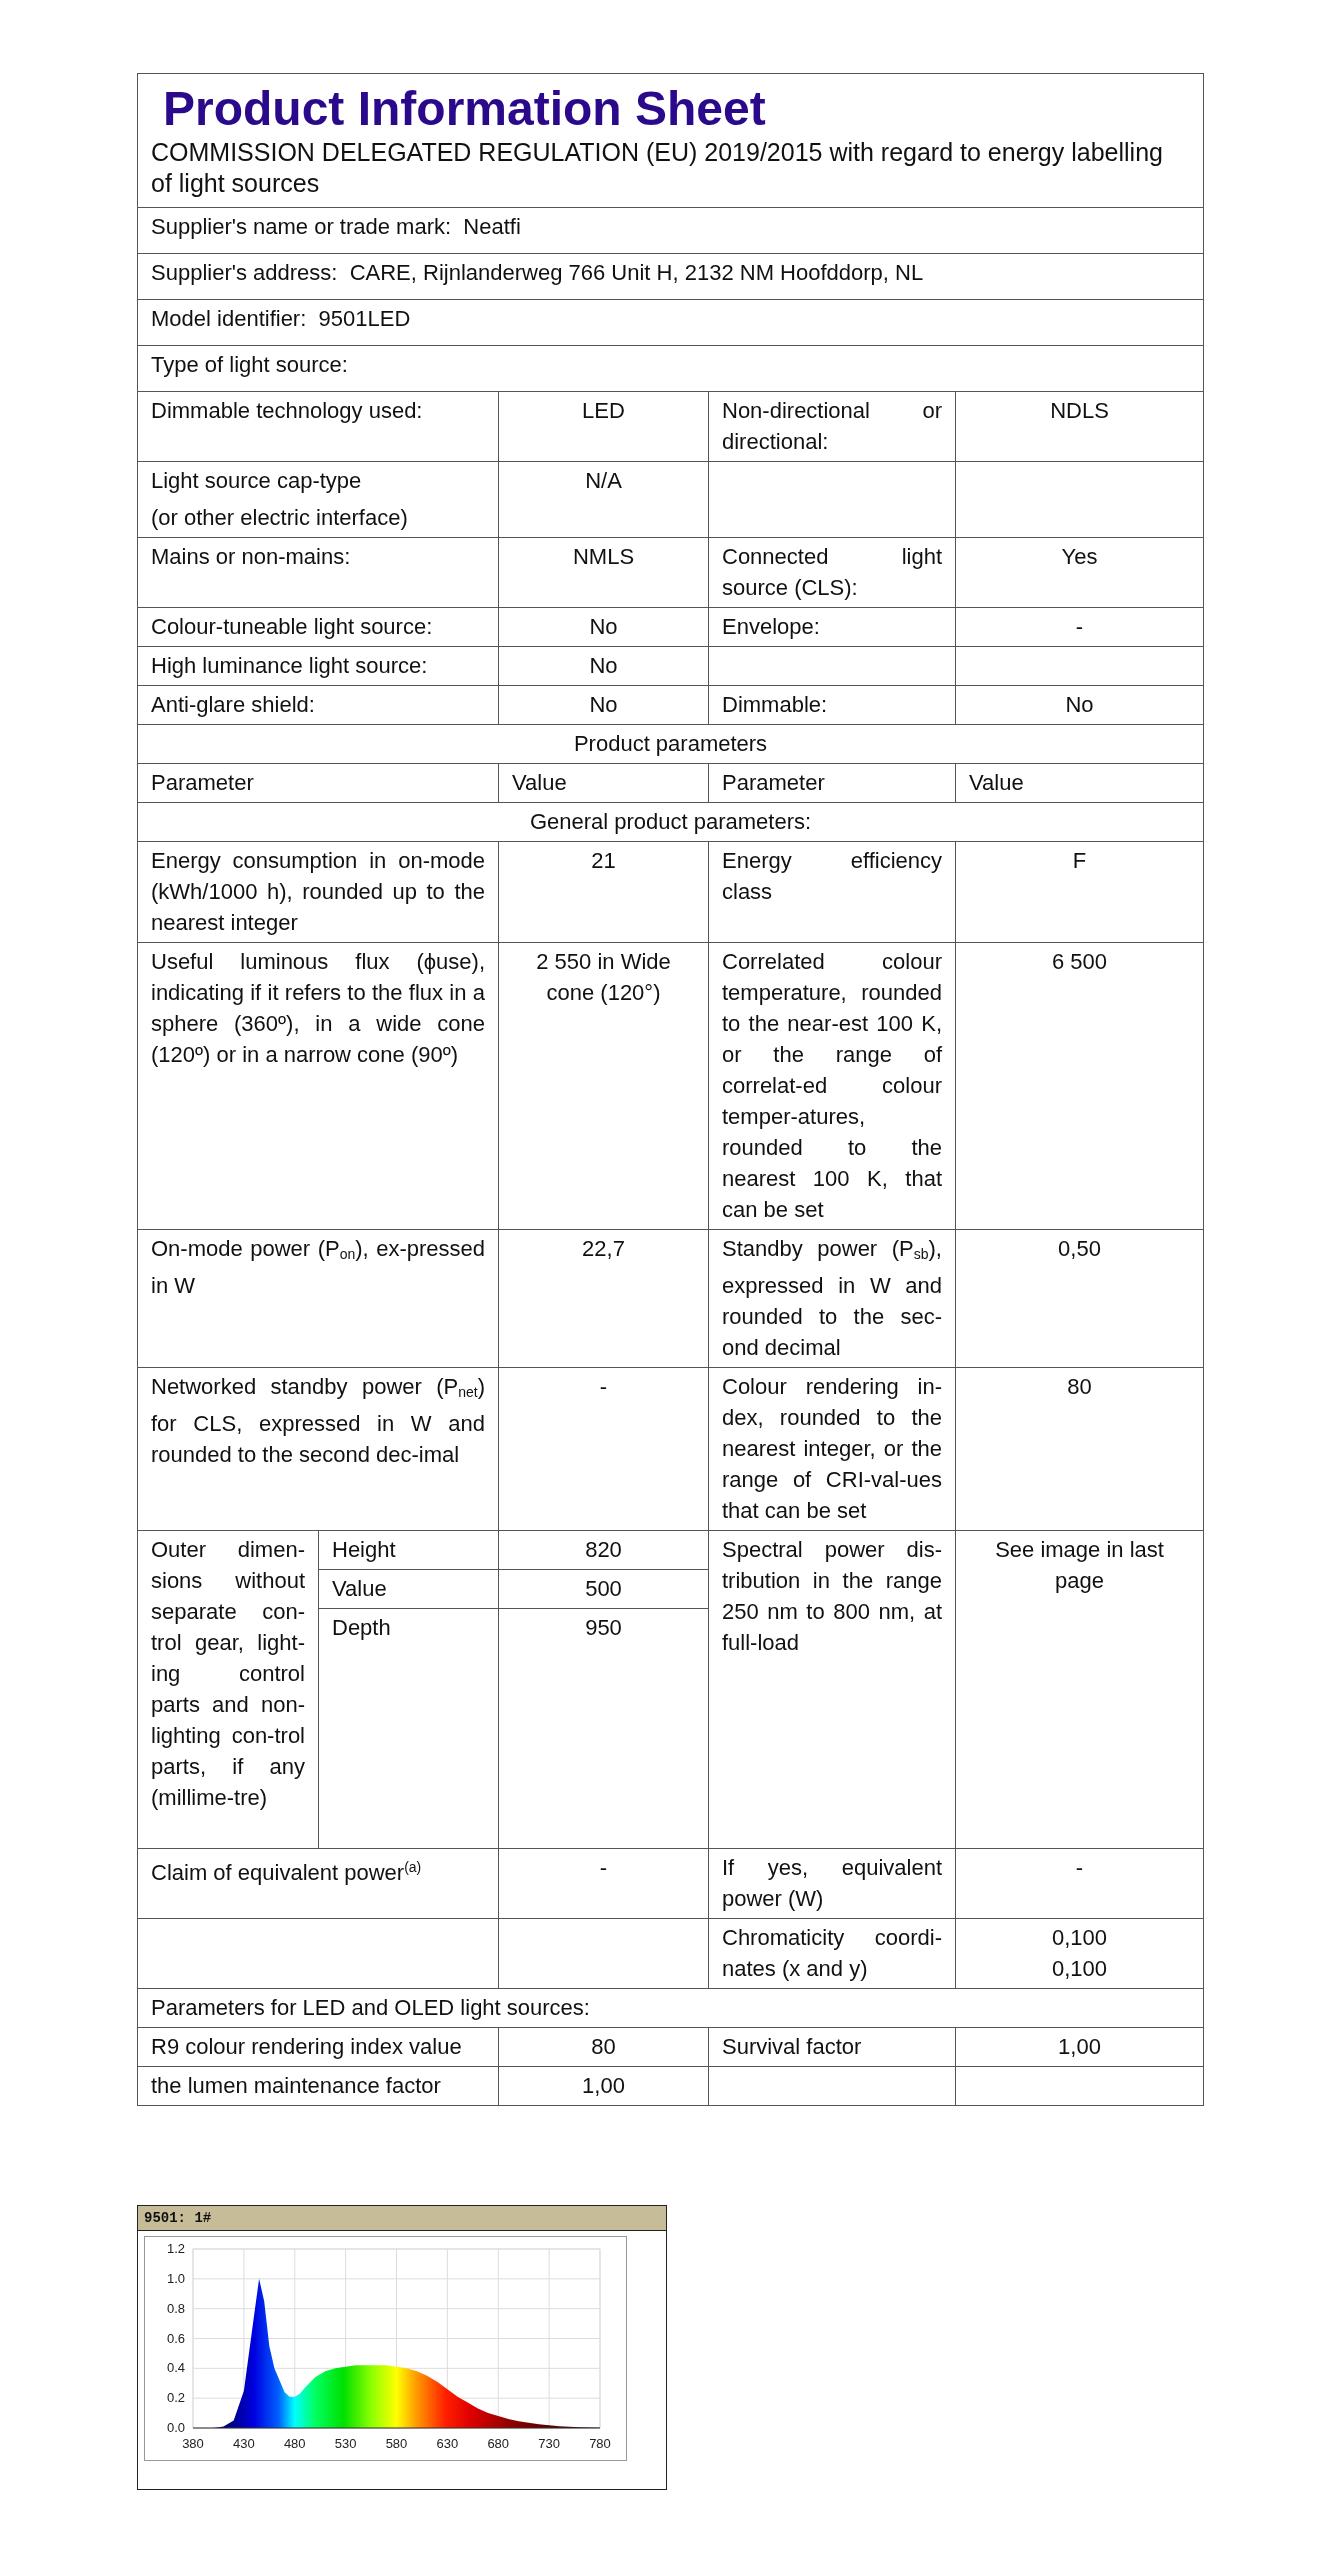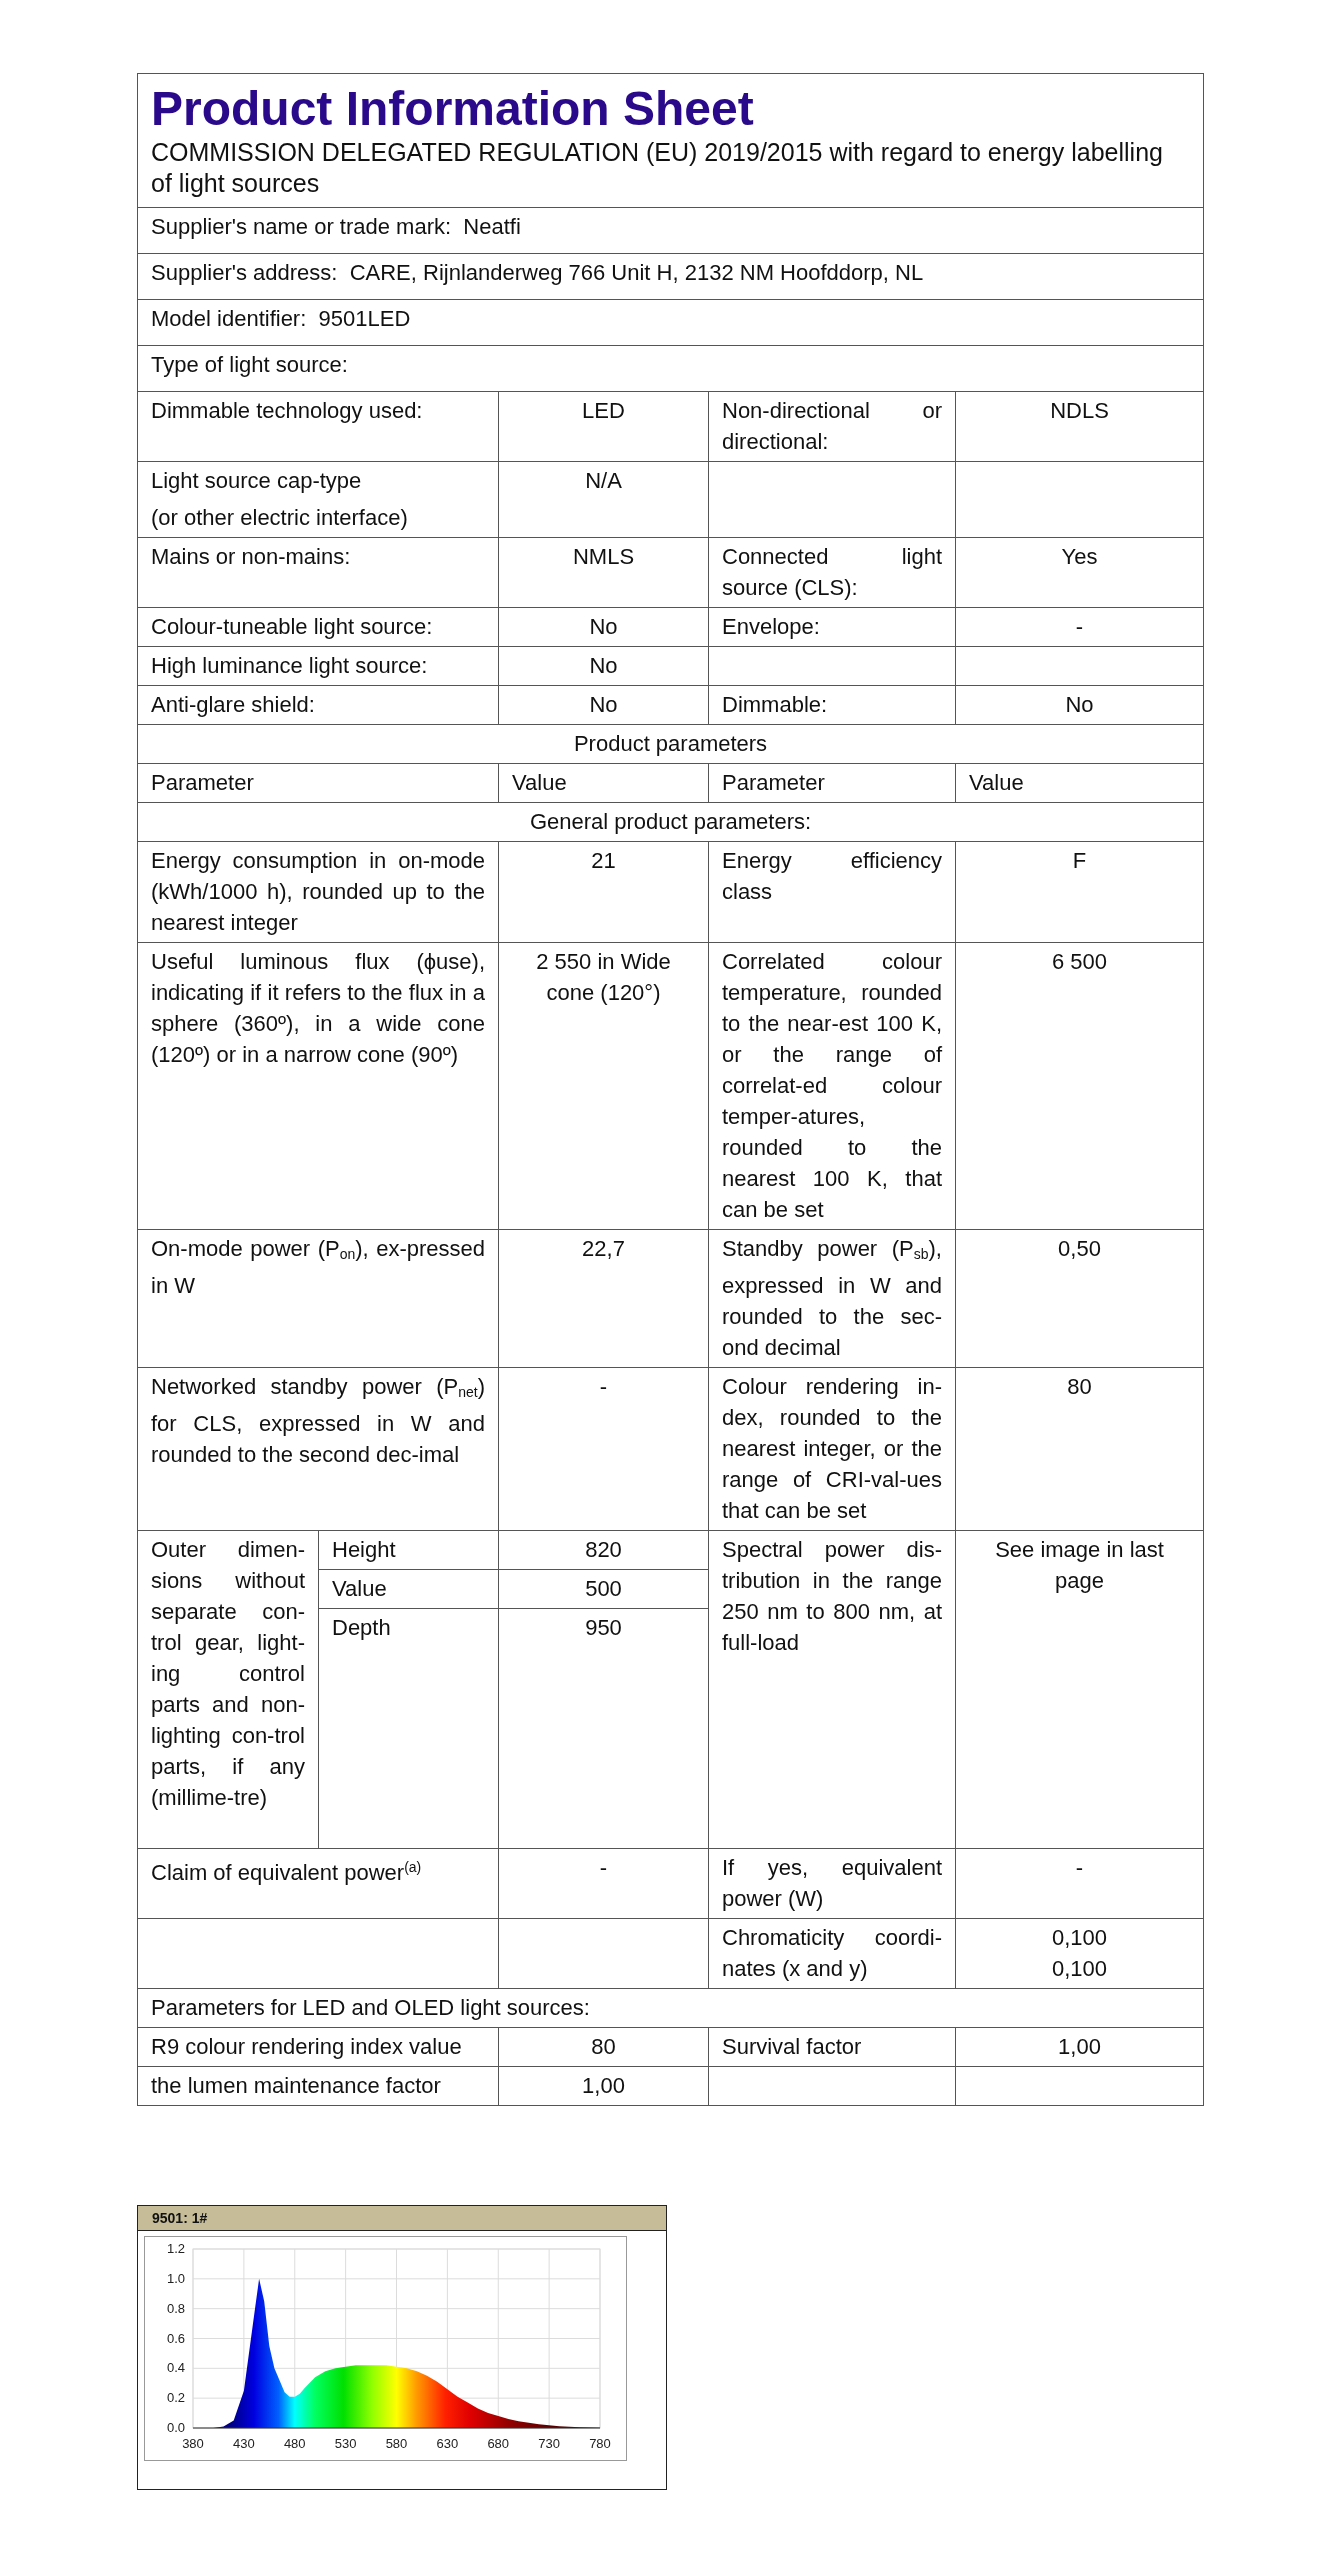--- a/index.html
+++ b/index.html
@@ -1,30 +1,30 @@
 <!DOCTYPE html>
 <html><head>
 <meta charset="utf-8">
 <style>
   html, body { margin:0; padding:0; background:#ffffff; }
   body { width:1322px; height:2560px; position:relative; font-family:"Liberation Sans", sans-serif; color:#111; }
   .sheet { position:absolute; left:137px; top:73px; width:1066px; }
   table.pis { border-collapse:collapse; width:1066px; table-layout:fixed; font-size:22px; line-height:31px; }
   table.pis td { border:1.5px solid #555; padding:3px 13px 4px 13px; vertical-align:top; }
-  .title { color:#2a0a8a; font-size:48px; font-weight:bold; line-height:56px; padding-top:4px !important; }
+  .title { color:#2a0a8a; font-size:48px; font-weight:bold; line-height:56px; padding-top:4px !important;margin-left:12px; }
   .reg { font-size:25px; line-height:31px; padding-bottom:8px !important; }
   .b { font-weight:normal;margin-top:43px; }
   .c { text-align:center; }
   .j { text-align:justify; hyphens:manual;margin-left:16px; }
   .sub { font-size:14px; vertical-align:-3px; }
   .sup { font-size:14px; vertical-align:8px; }
   .foot { font-size:18px; line-height:22px; margin-top:6px; }
   .foot div { margin-bottom:14px; }
   .chartbox { position:absolute; left:137px; top:2205px; width:530px; height:285px; border:1.5px solid #222; box-sizing:border-box; background:#fff; }
-  .chartbox .hdr { background:#c6bd98; height:24px; border-bottom:1.5px solid #222; font-size:14px; font-weight:bold; line-height:24px; padding-left:14px; font-family:Liberation Sans, sans-serif; }
+  .chartbox .hdr { background:#c6bd98; height:24px; border-bottom:1.5px solid #222; font-size:14px; font-weight:bold; line-height:24px; padding-left:6px; font-family:Liberation Mono, monospace; }
   .plotframe { position:absolute; left:6px; top:30px; width:483px; height:225px; border:1px solid #999; box-sizing:border-box; }
 </style>
 </head>
 <body>
 
 <div class="sheet">
 <table class="pis">
   <colgroup>
     <col style="width:181px">
         <col style="width:180px">

